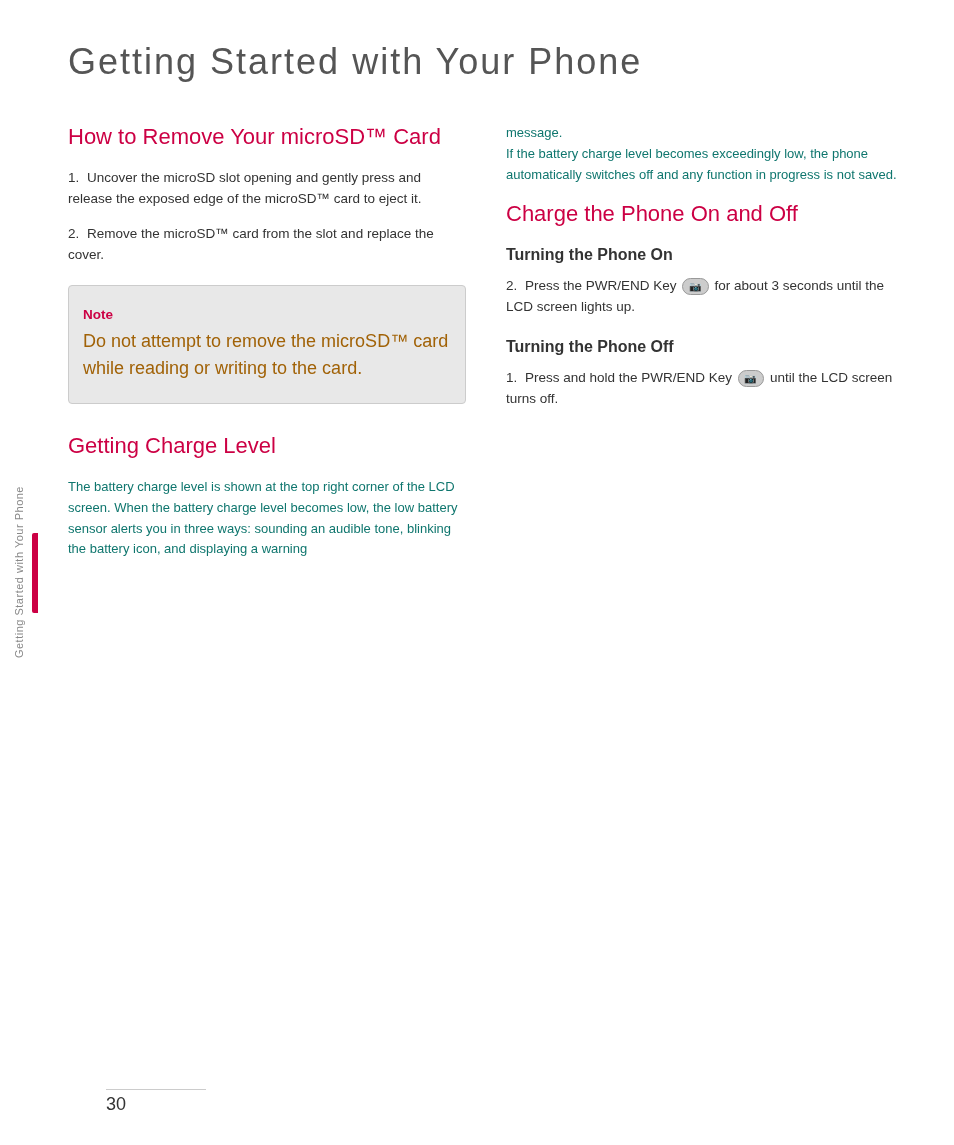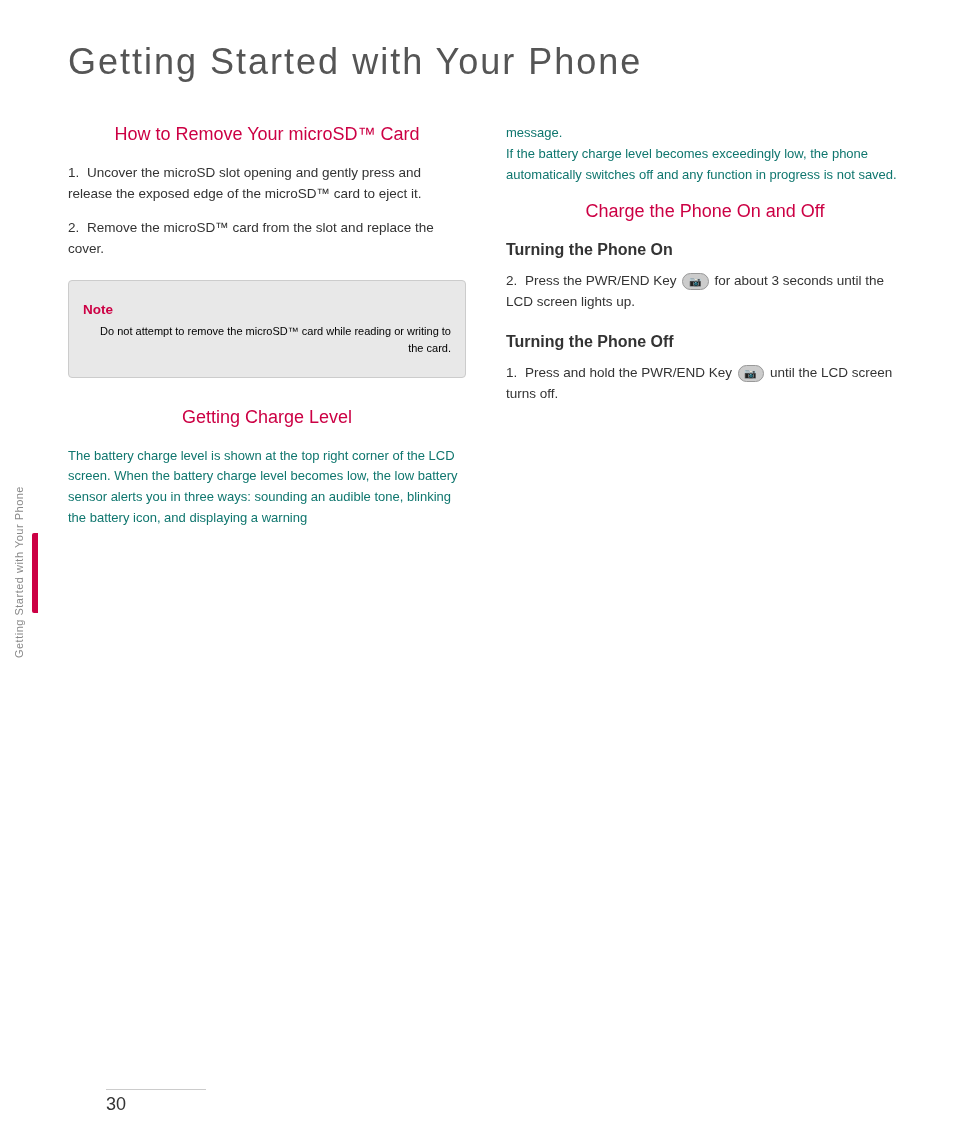--- a/index.html
+++ b/index.html
@@ -78,26 +78,25 @@
     .col-left {
       flex: 1;
     }
 
     .col-right {
       flex: 1;
     }
 
     
     .section-heading {
-      font-size: 18px;
+      font-size: 22px;
       font-weight: 400;
       color: #cc0044;
       margin-bottom: 16px;
       line-height: 1.3;
-      text-align: center;
     }
 
     
     .numbered-list {
       list-style: none;
       margin-bottom: 20px;
     }
 
     .numbered-list li {
       font-size: 13.5px;
@@ -123,24 +122,23 @@
     }
 
     .note-title {
       color: #cc0044;
       font-weight: bold;
       font-size: 13.5px;
       margin-bottom: 6px;
     }
 
     .note-text {
-      font-size: 11px;
-      color: #000000;
+      font-size: 18px;
+      color: #a16207;
       line-height: 1.5;
-      text-align: right;
     }
 
     
     .body-text {
       font-size: 13px;
       color: #0f766e;
       line-height: 1.6;
       margin-bottom: 14px;
     }
 

